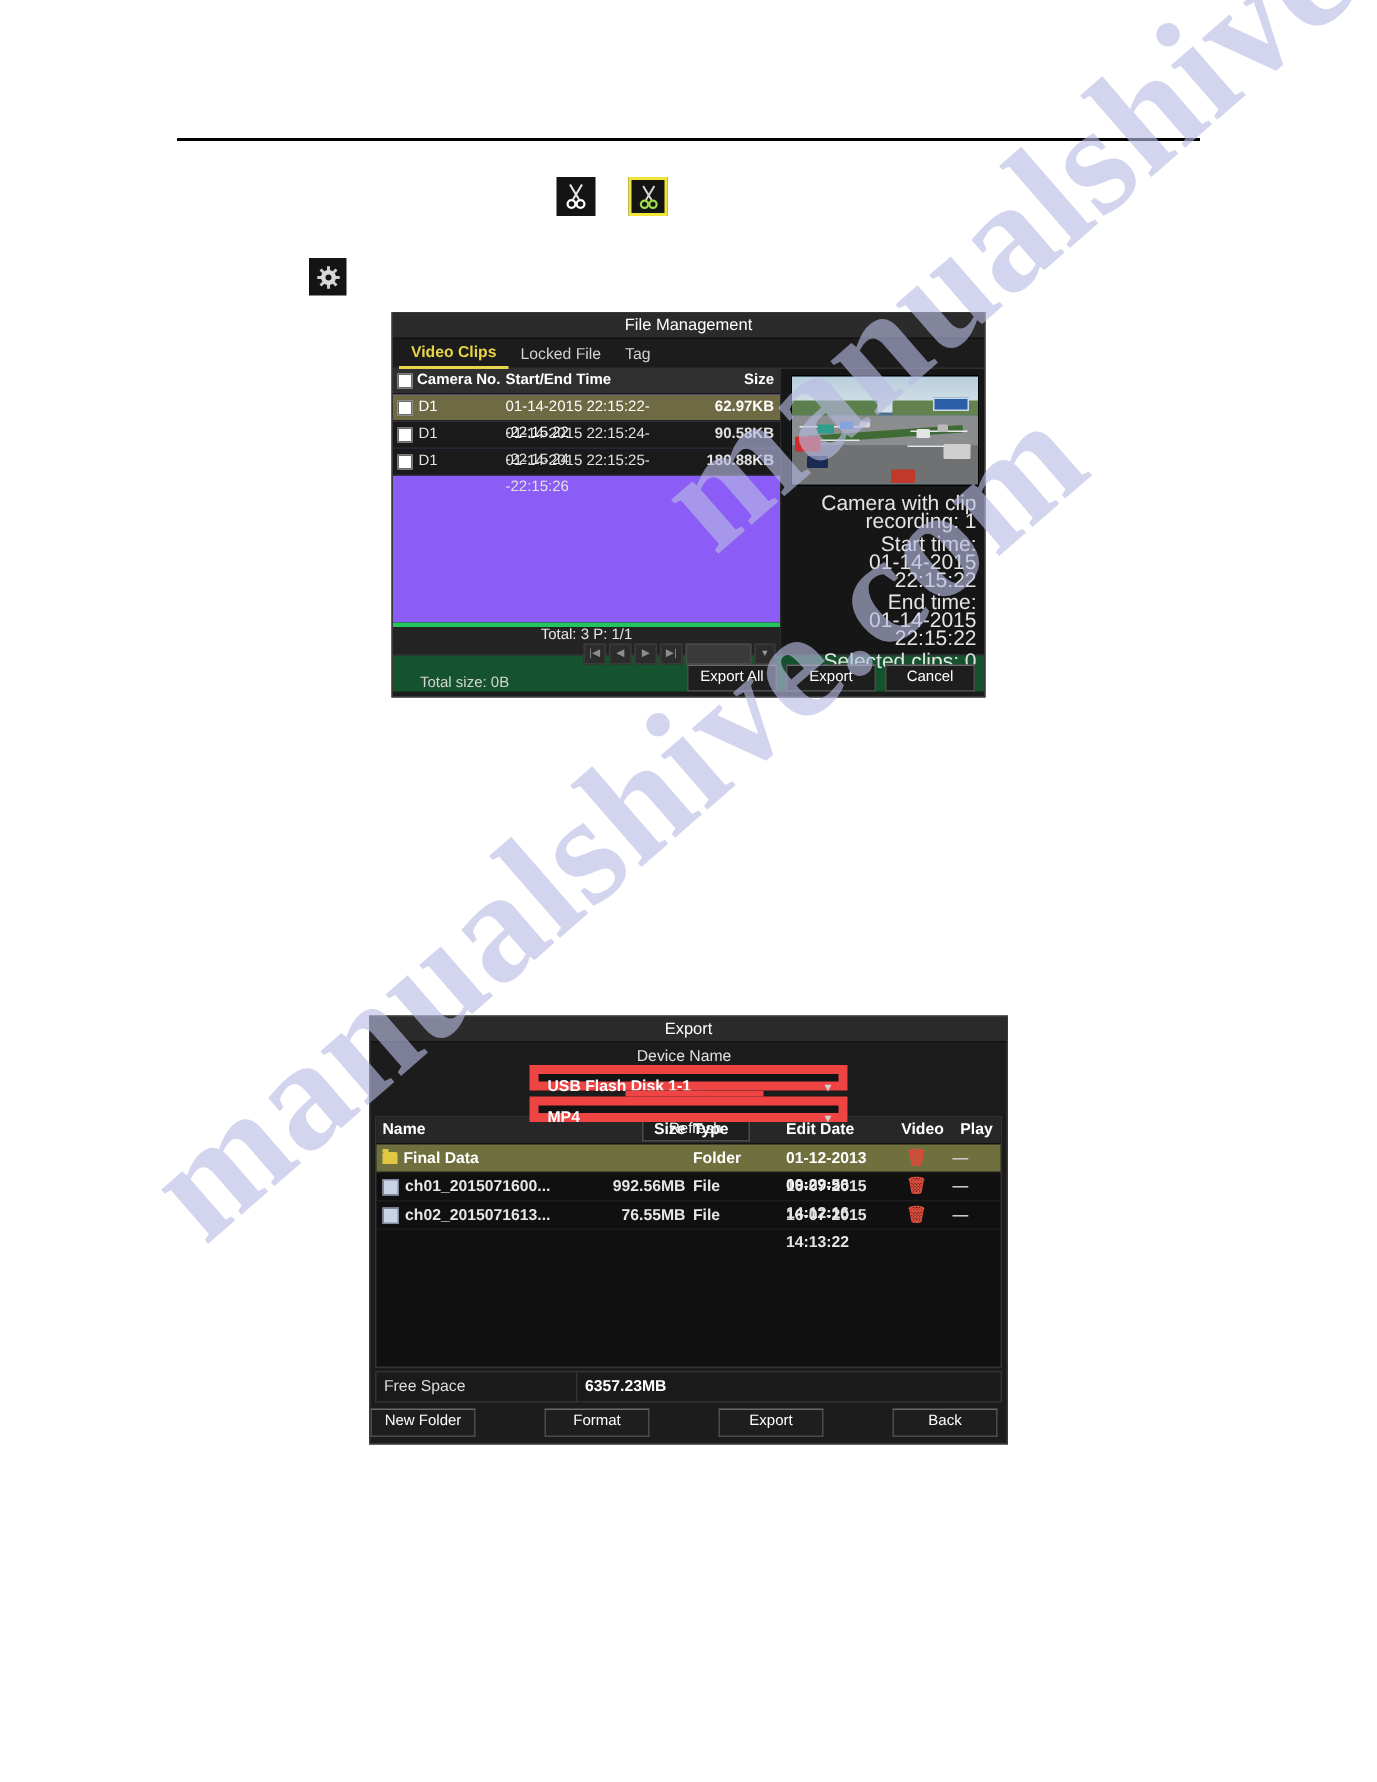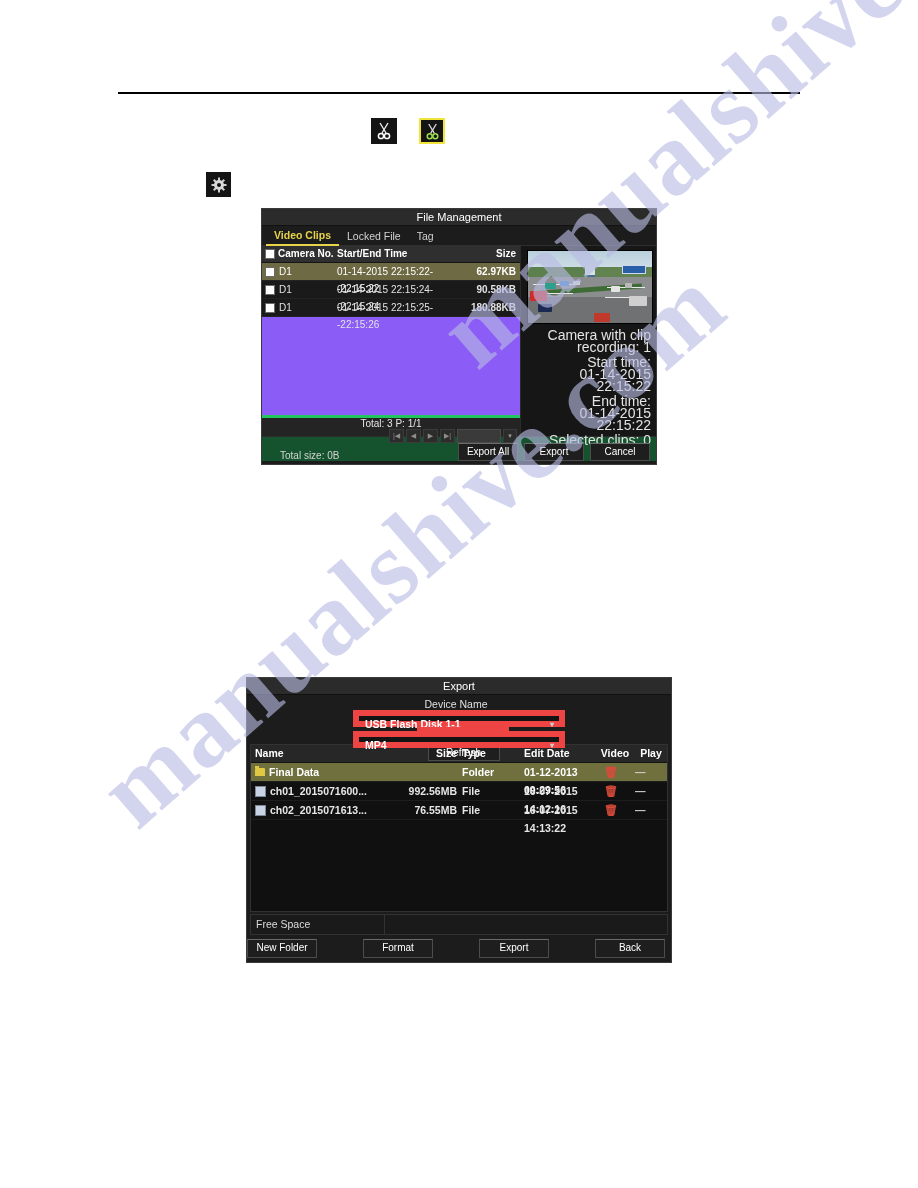--- a/index.html
+++ b/index.html
@@ -602,20 +602,21 @@
       <div class="s">76.55MB</div>
       <div class="t">File</div>
       <div class="d">16-07-2015 14:13:22</div>
       <div class="del">🗑</div>
       <div class="ply">—</div>
     </div>
   </div>
 
   <div class="ex-free">
     <div class="fl">Free Space</div>
+    <div class="fv">6357.23MB</div>
   </div>
 
   <div class="ex-foot">
     <span class="btn">New Folder</span>
     <span class="btn">Format</span>
     <span class="btn">Export</span>
     <span class="btn">Back</span>
   </div>
 </div>
 

